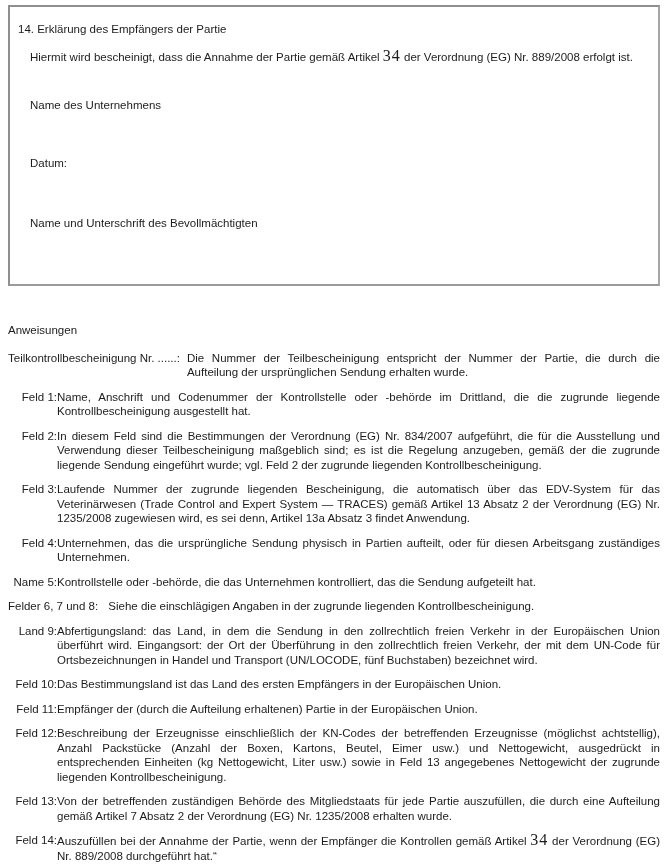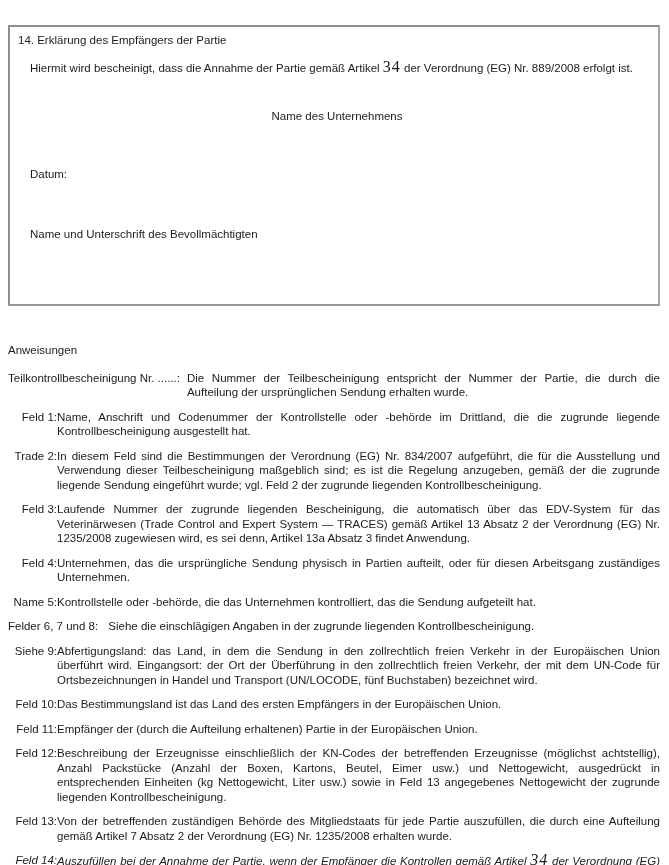--- a/index.html
+++ b/index.html
@@ -17,34 +17,33 @@
     width: 669px;
     height: 865px;
     padding: 5px 9px 0 8px;
   }
   
   .decl-box {
     border: 2px solid #8f8f8f;
     border-right-color: #a6a6a6;
     border-bottom-color: #9a9a9a;
     height: 281px;
-    padding: 6px 14px 0 8px;
+    padding: 15px 14px 0 8px;
     margin-bottom: 37px;
     background: #fff;
-    margin-top: 20px;
   }
   .decl-title { margin-left: 0; }
   .decl-statement { margin: 12px 2px 0 12px; text-align: justify; }
-  .lbl-company { margin: 34px 0 0 12px; text-align: center; }
+  .lbl-company { margin: 34px 0 0 12px; }
   .lbl-date    { margin: 43px 0 0 12px; }
   .lbl-sign    { margin: 46px 0 0 12px; }
   
   .anweisungen { margin-bottom: 13px; }
   .row { display: flex; margin-bottom: 10px; }
-  .row:last-child { margin-bottom: 0; font-style: italic; }
+  .row:last-child { margin-bottom: 0; }
   .lbl { flex: 0 0 49px; white-space: pre; text-align: right; }
   .row.wide .lbl { flex: 0 0 auto; margin-right: 7px; }
   .txt { flex: 1 1 auto; text-align: justify; }
   .intro-row .txt { text-align: justify; }
   
   .article {
     font-family: "Liberation Serif", serif;
     letter-spacing: 1px;
     font-size: 16px;
   }
@@ -68,21 +67,21 @@
     <span class="lbl">Teilkontrollbescheinigung Nr. ......:</span>
     <div class="txt">Die Nummer der Teilbescheinigung entspricht der Nummer der Partie, die durch die Aufteilung der ursprünglichen Sendung erhalten wurde.</div>
   </div>
 
   <div class="row">
     <span class="lbl">Feld 1:</span>
     <div class="txt">Name, Anschrift und Codenummer der Kontrollstelle oder -behörde im Drittland, die die zugrunde liegende Kontrollbescheinigung ausgestellt hat.</div>
   </div>
 
   <div class="row">
-    <span class="lbl">Trade 2:</span>
+    <span class="lbl">Feld 2:</span>
     <div class="txt">In diesem Feld sind die Bestimmungen der Verordnung (EG) Nr. 834/2007 aufgeführt, die für die Ausstellung und Verwendung dieser Teilbescheinigung maßgeblich sind; es ist die Regelung anzugeben, gemäß der die zugrunde liegende Sendung eingeführt wurde; vgl. Feld 2 der zugrunde liegenden Kontrollbescheinigung.</div>
   </div>
 
   <div class="row">
     <span class="lbl">Feld 3:</span>
     <div class="txt">Laufende Nummer der zugrunde liegenden Bescheinigung, die automatisch über das EDV-System für das Veterinärwesen (Trade Control and Expert System — TRACES) gemäß Artikel 13 Absatz 2 der Verordnung (EG) Nr. 1235/2008 zugewiesen wird, es sei denn, Artikel 13a Absatz 3 findet Anwendung.</div>
   </div>
 
   <div class="row">
     <span class="lbl">Feld 4:</span>
@@ -93,21 +92,21 @@
     <span class="lbl">Name 5:</span>
     <div class="txt">Kontrollstelle oder -behörde, die das Unternehmen kontrolliert, das die Sendung aufgeteilt hat.</div>
   </div>
 
   <div class="row wide">
     <span class="lbl">Felder 6, 7 und 8: </span>
     <div class="txt">Siehe die einschlägigen Angaben in der zugrunde liegenden Kontrollbescheinigung.</div>
   </div>
 
   <div class="row">
-    <span class="lbl">Siehe 9:</span>
+    <span class="lbl">Land 9:</span>
     <div class="txt">Abfertigungsland: das Land, in dem die Sendung in den zollrechtlich freien Verkehr in der Europäischen Union überführt wird. Eingangsort: der Ort der Überführung in den zollrechtlich freien Verkehr, der mit dem UN-Code für Ortsbezeichnungen in Handel und Transport (UN/LOCODE, fünf Buchstaben) bezeichnet wird.</div>
   </div>
 
   <div class="row">
     <span class="lbl">Feld 10:</span>
     <div class="txt">Das Bestimmungsland ist das Land des ersten Empfängers in der Europäischen Union.</div>
   </div>
 
   <div class="row">
     <span class="lbl">Feld 11:</span>

